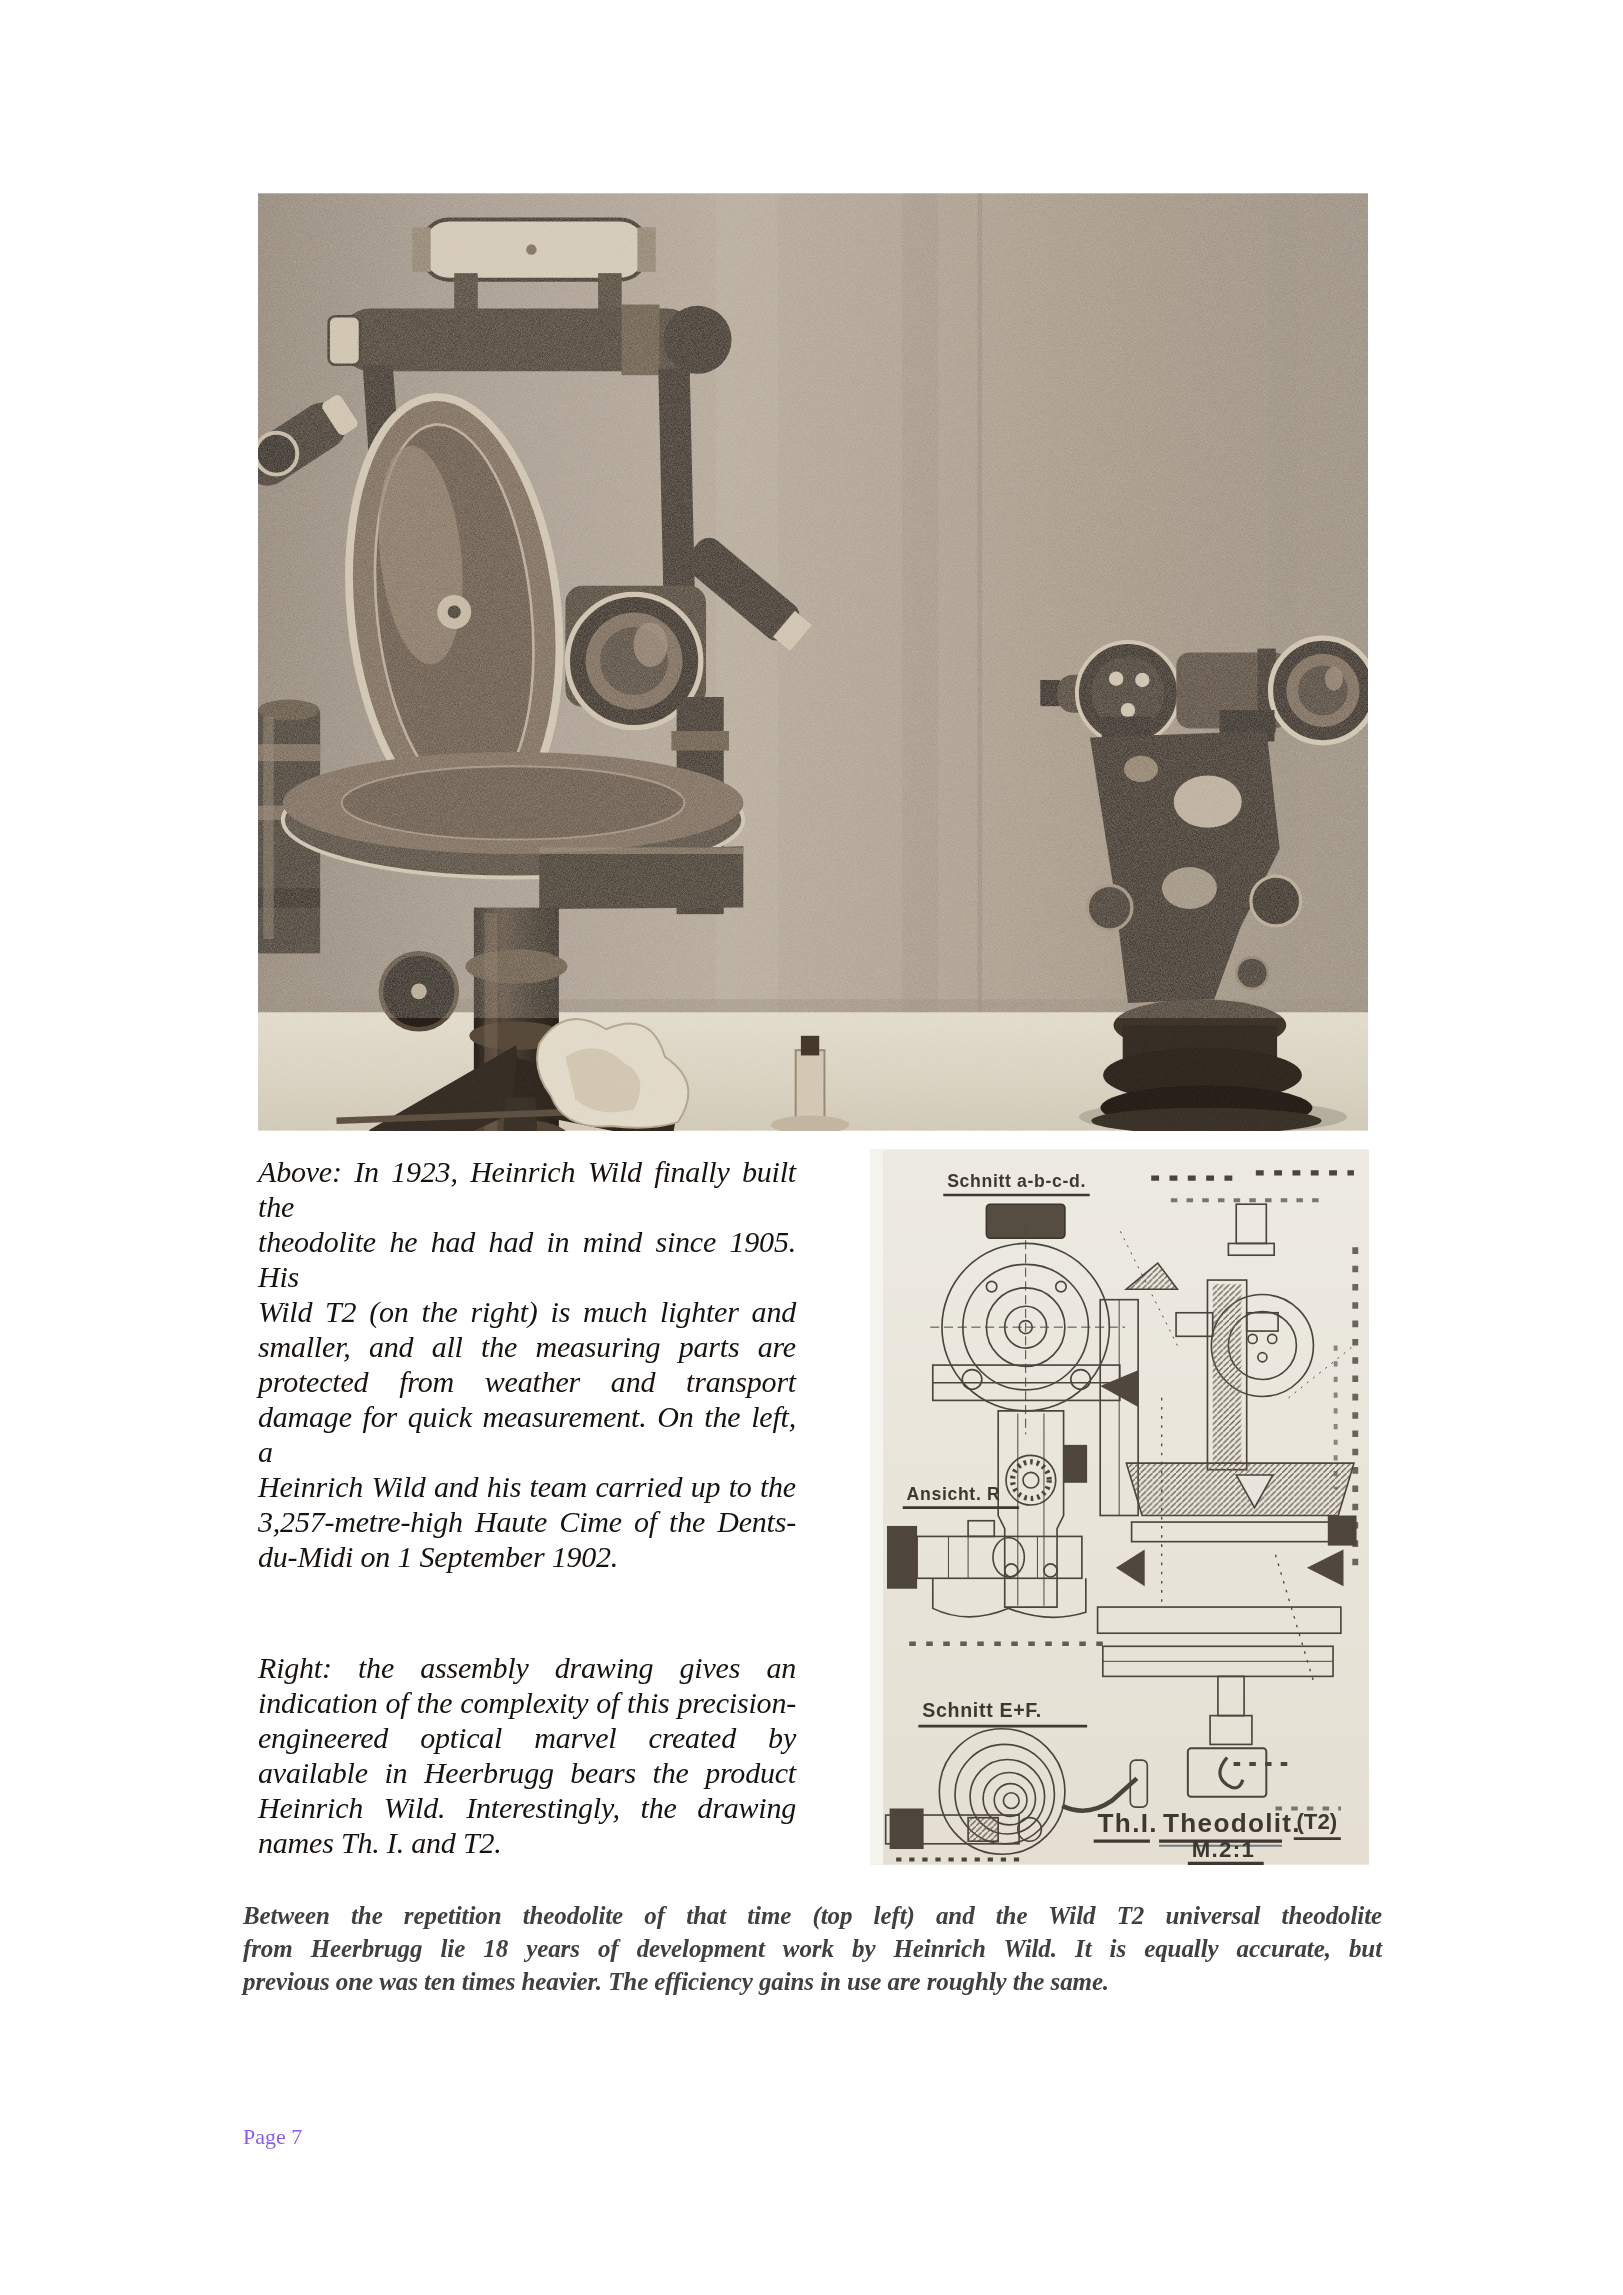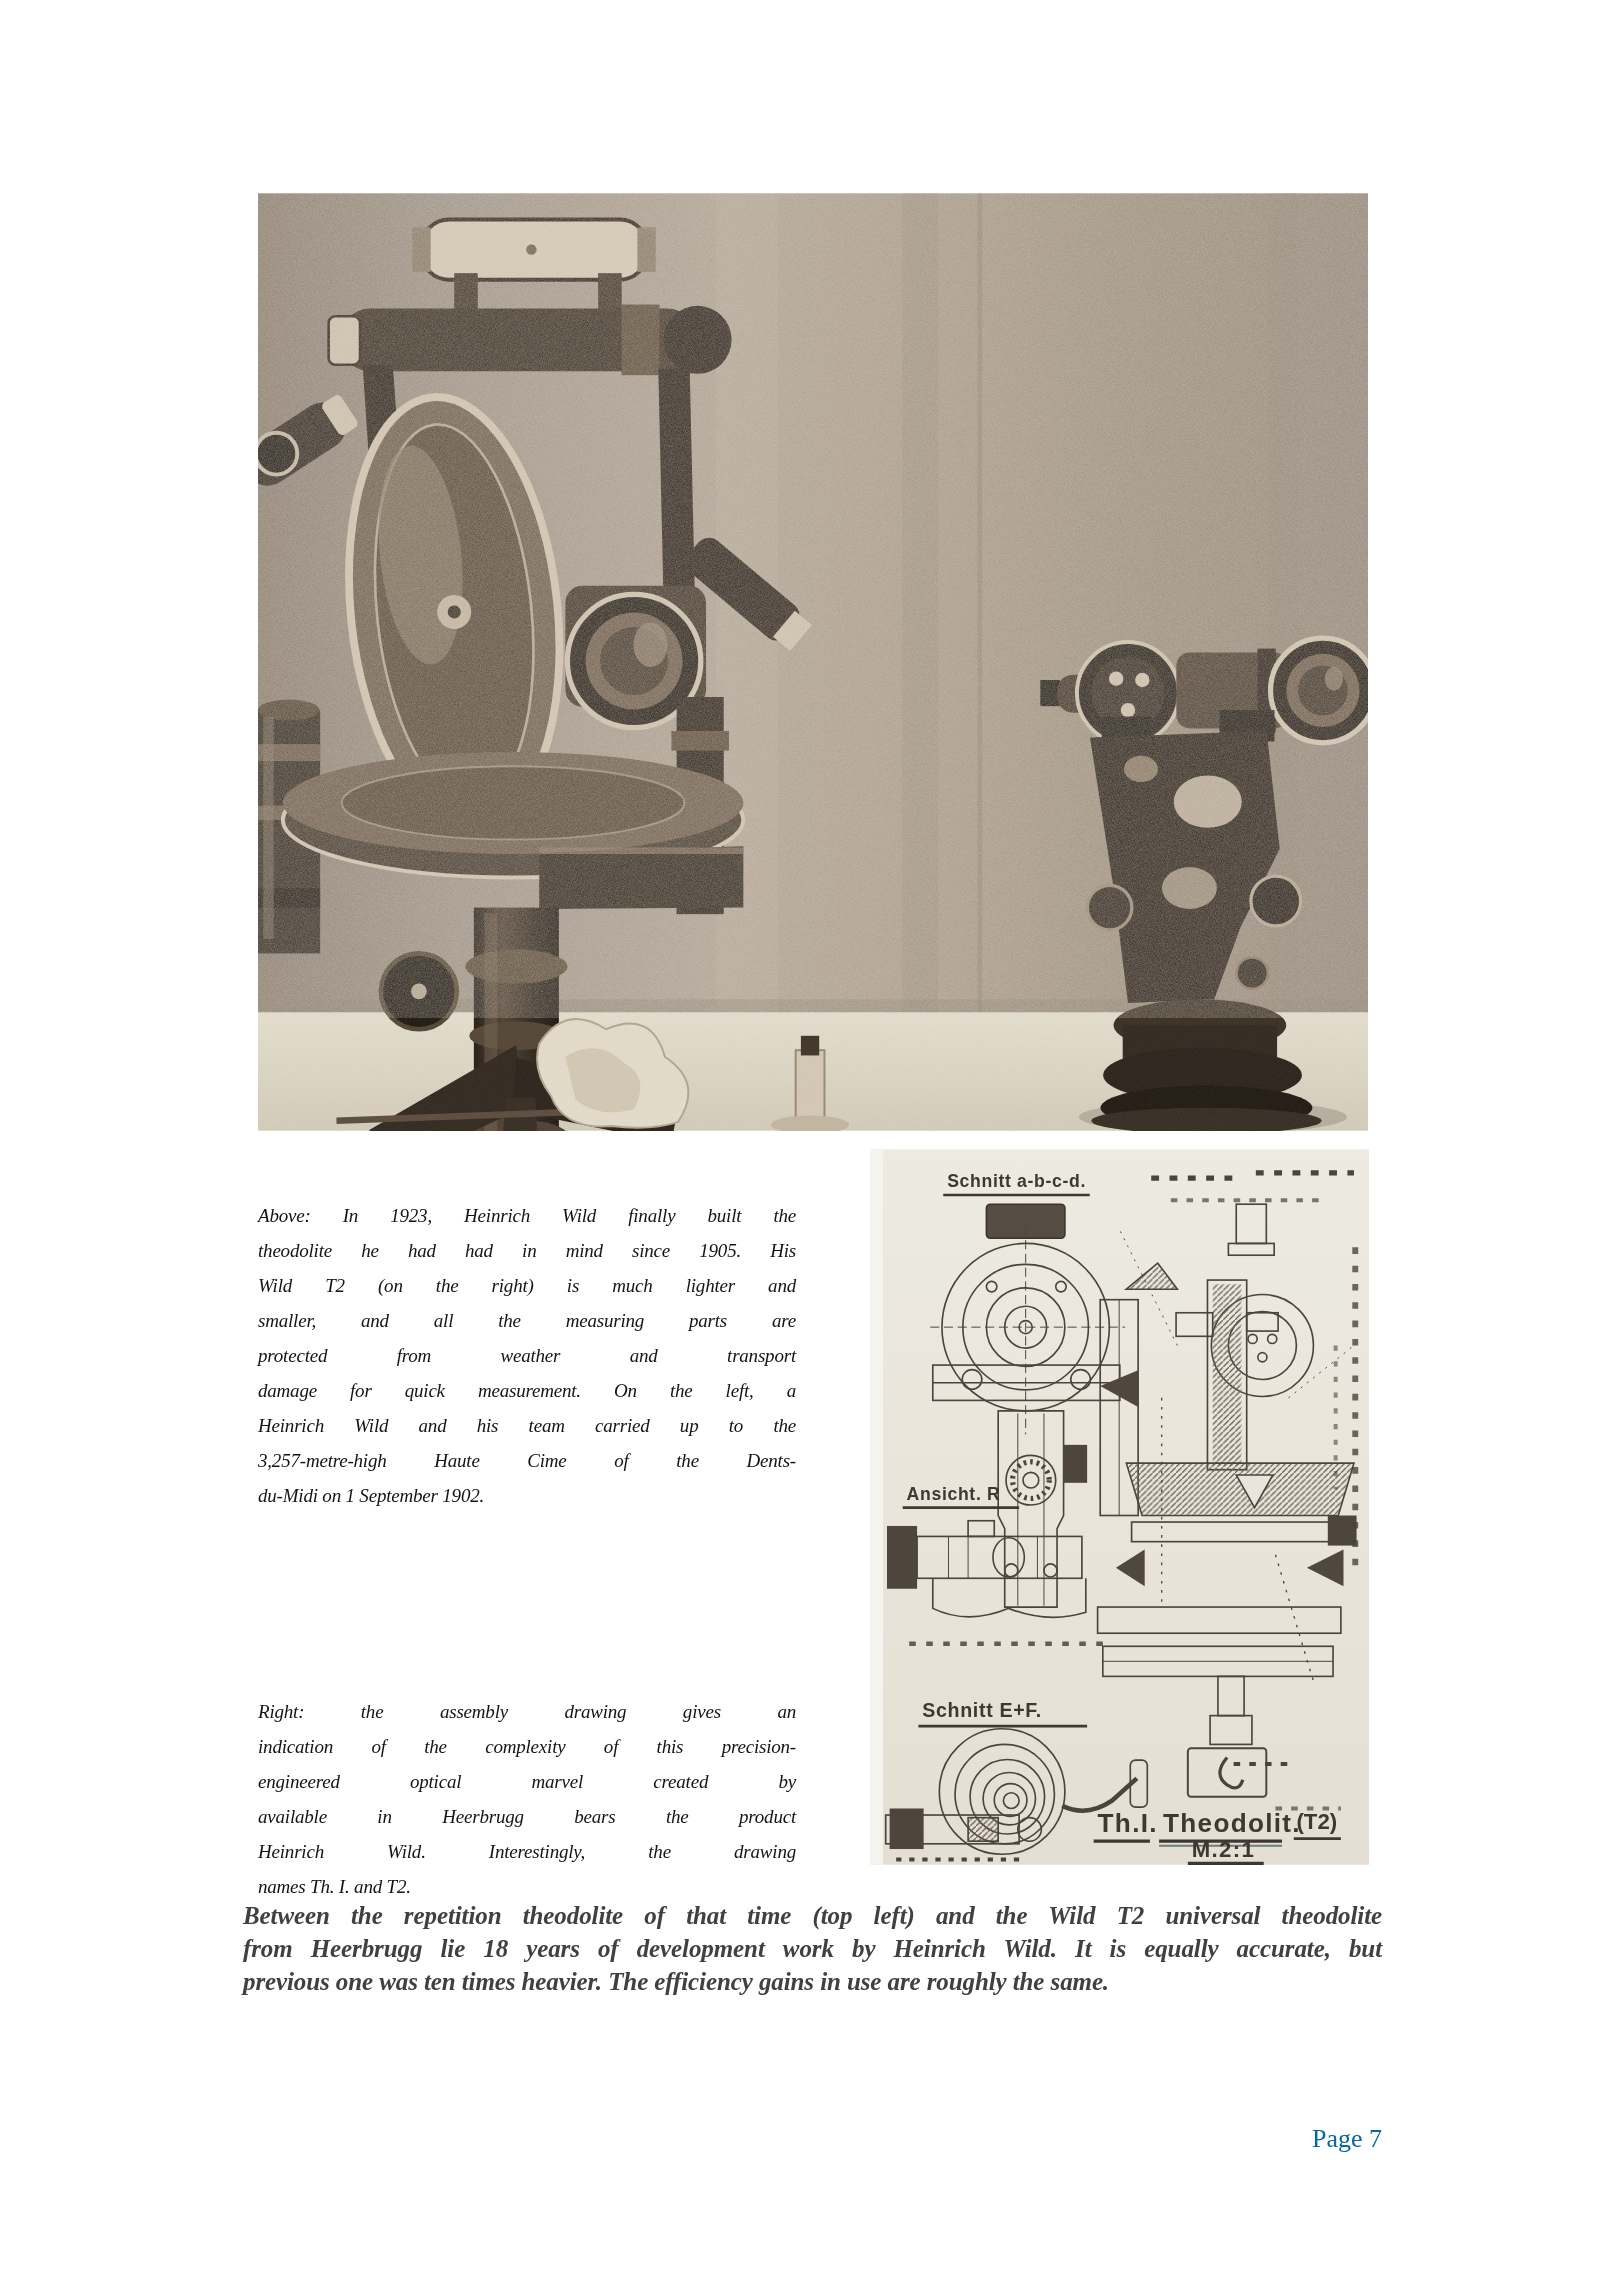--- a/index.html
+++ b/index.html
@@ -8,36 +8,36 @@
     font-family:"Liberation Serif", serif;overflow:hidden;
   }
   .abs{position:absolute;}
   
   .photo{left:258px;top:193px;width:1110px;height:938px;filter:blur(0.5px) saturate(0.92);}
   .photo svg{display:block;}
   
   .drawing{left:870px;top:1149px;width:403px;height:716px;filter:blur(0.3px);}
   
   .cap{
-    font-style:italic;font-size:19px;line-height:35px;color:#17130f;
-    letter-spacing:-0.2px;width:538px;margin-top:44px;
+    font-style:italic;font-size:30px;line-height:35px;color:#17130f;
+    letter-spacing:-0.2px;width:538px;
   }
   .cap-photo{left:258px;top:1154px;}
   .cap-drawing{left:258px;top:1650px;}
   .jline{text-align:justify;text-align-last:justify;white-space:normal;}
   .cap .jline:last-child{text-align-last:left;}
   .highlight{
     left:243px;top:1899px;width:1139px;
     font-style:italic;font-weight:bold;font-size:25px;line-height:33px;
     letter-spacing:-0.1px;
   }
   .highlight .jline:last-child{text-align-last:left;}
   .footer{
-    left:243px;top:2124px;width:1139px;text-align:right;
-    font-size:26px;color:#0369a1;
+    left:243px;top:2124px;width:1139px;text-align:left;
+    font-size:22px;color:#8b5cf6;
   }
   .dlabel{fill:#3f3831;font-family:"Liberation Sans",sans-serif;font-weight:bold;}
 </style>
 </head>
 <body>
 
 <div class="abs photo">
 <svg width="1110" height="938" viewBox="0 0 1697 1433" xmlns="http://www.w3.org/2000/svg">
   <defs>
     <linearGradient id="wallg" x1="0" y1="0" x2="1" y2="0">

